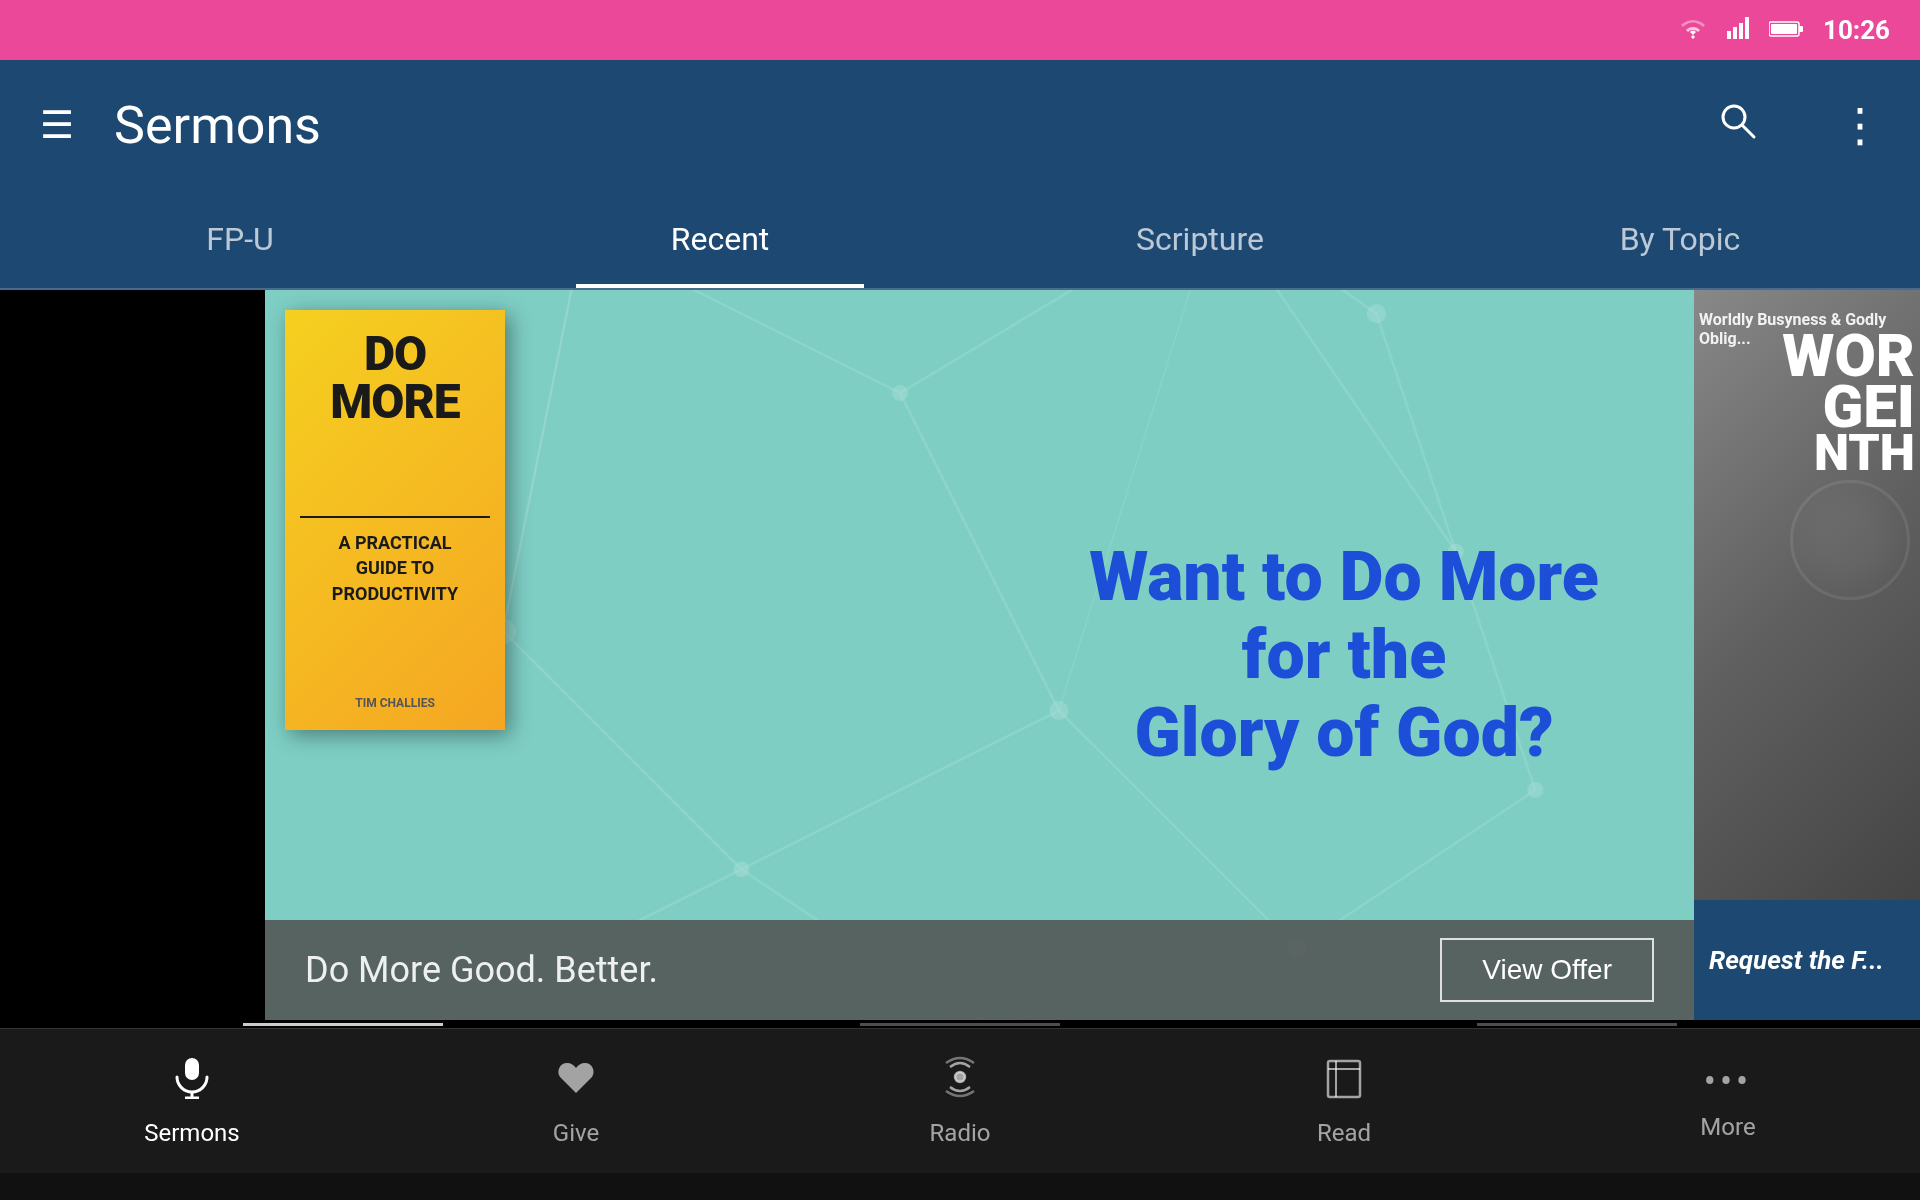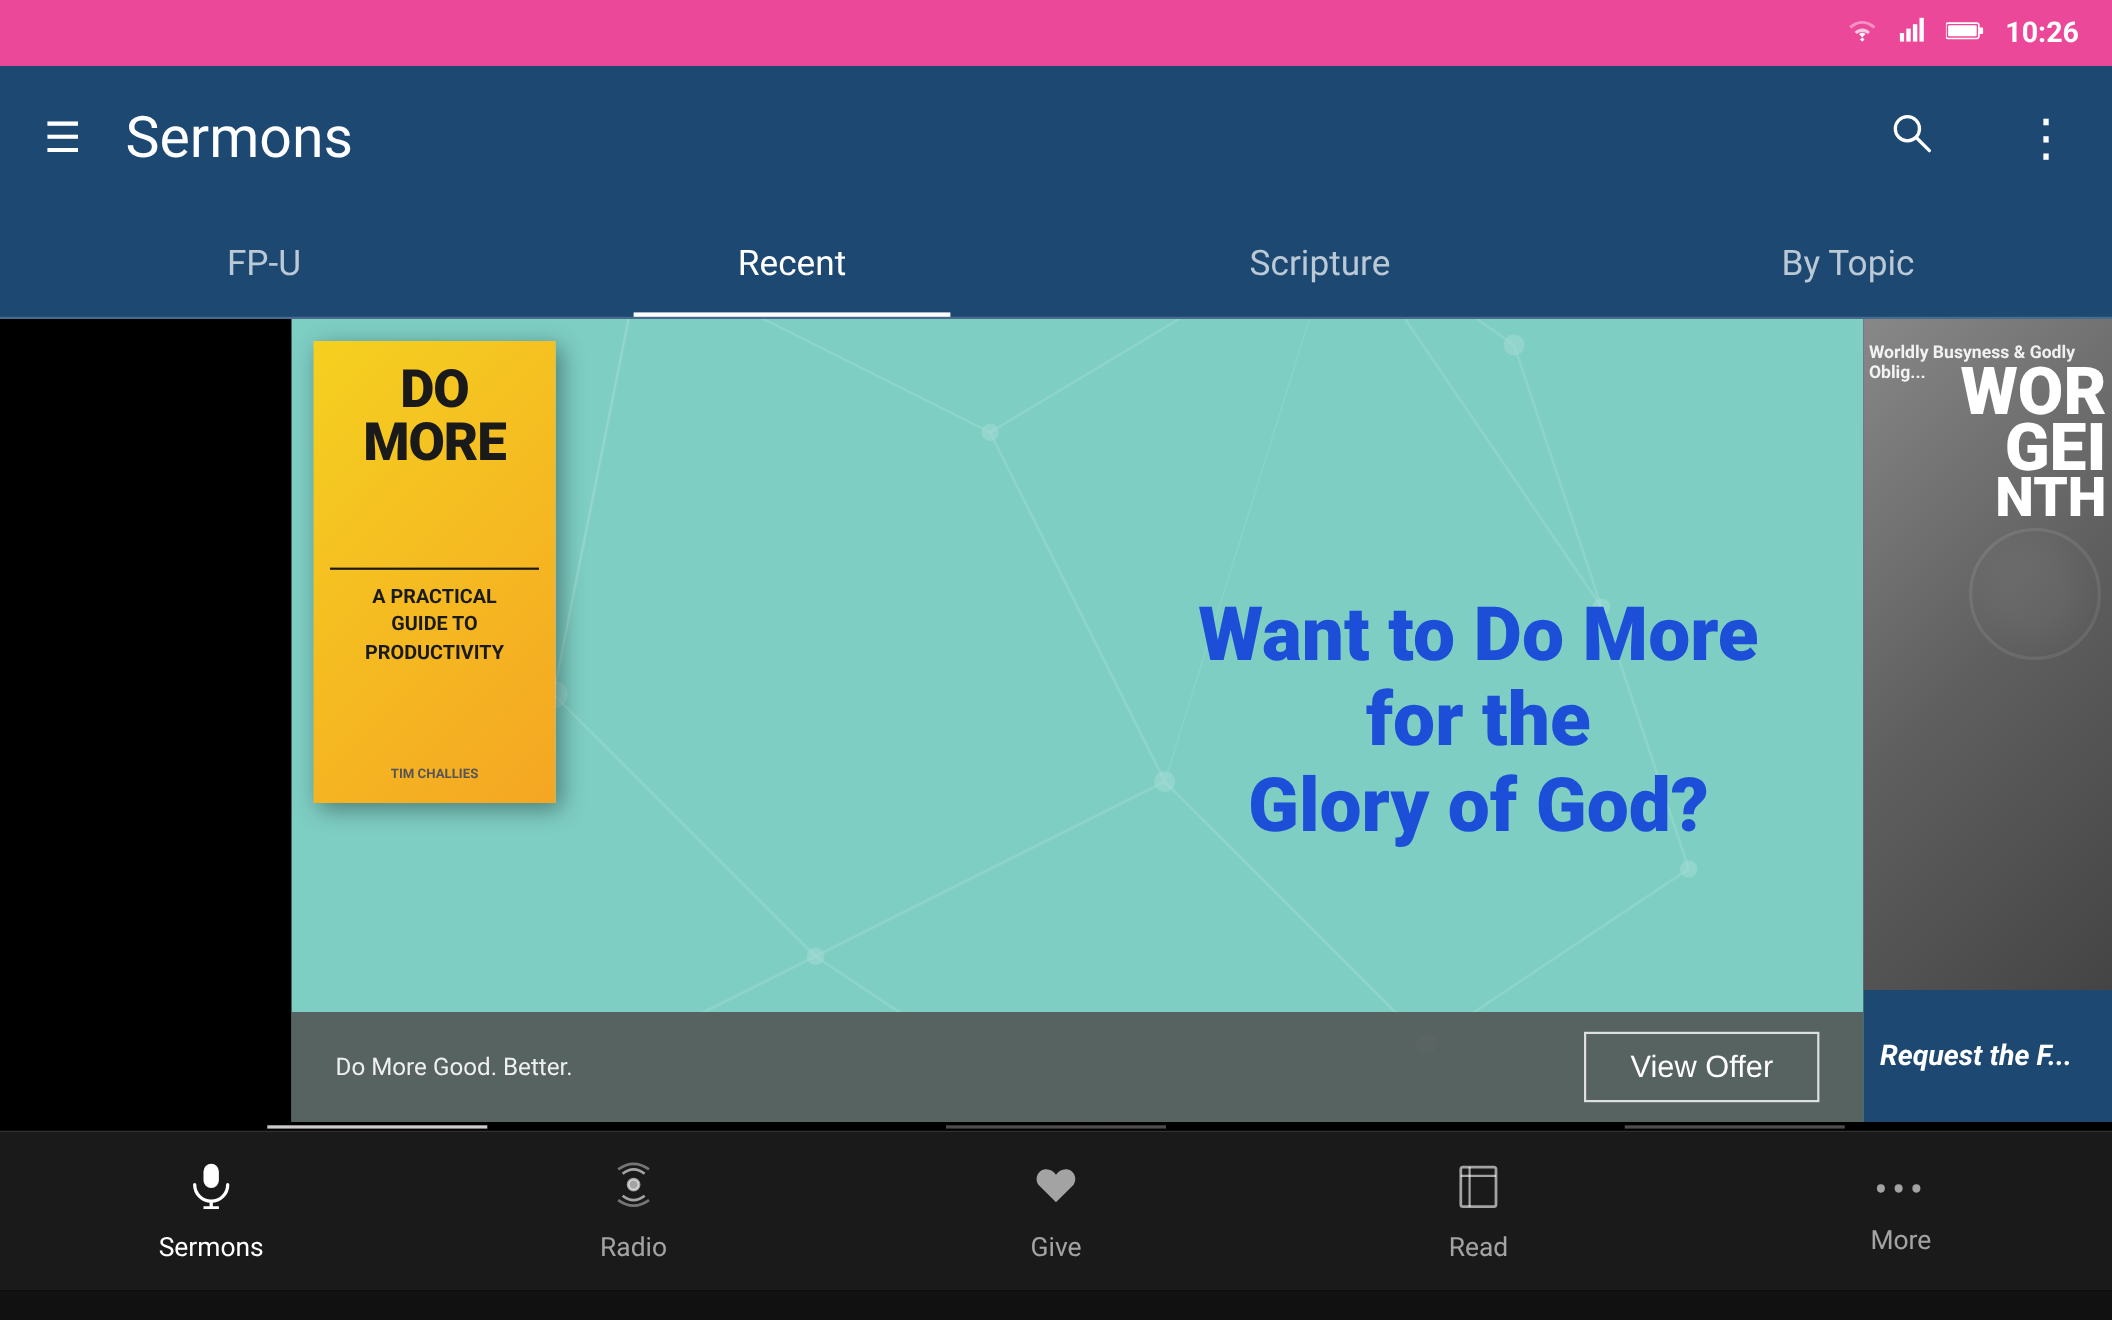--- a/index.html
+++ b/index.html
@@ -161,21 +161,21 @@
       right: 0;
       height: 100px;
       background: rgba(80,80,80,0.85);
       display: flex;
       align-items: center;
       padding: 0 40px;
       gap: 30px;
     }
     #banner-tagline {
       color: rgba(255,255,255,0.9);
-      font-size: 22px;
+      font-size: 36px;
       flex: 1;
     }
     #view-offer-btn {
       background: transparent;
       border: 2px solid rgba(255,255,255,0.8);
       color: #fff;
       padding: 14px 40px;
       font-size: 28px;
       cursor: pointer;
       white-space: nowrap;
@@ -437,41 +437,41 @@
         <rect x="15" y="3" width="14" height="22" rx="7" fill="white"></rect>
         <path d="M7 22c0 8.3 6.7 15 15 15s15-6.7 15-15" stroke="white" stroke-width="3" fill="none" stroke-linecap="round"></path>
         <line x1="22" y1="37" x2="22" y2="43" stroke="white" stroke-width="3"></line>
         <line x1="15" y1="43" x2="29" y2="43" stroke="white" stroke-width="3"></line>
       </svg>
     </span>
     <span class="nav-label">Sermons</span>
   </div>
   <div class="nav-item">
     <span class="nav-icon">
+      <svg width="44" height="44" viewBox="0 0 44 44" fill="rgba(255,255,255,0.6)">
+        <path d="M22 38 L6 22 C2 16 6 8 13 8 C17 8 20 10 22 13 C24 10 27 8 31 8 C38 8 42 16 38 22 Z"></path>
+      </svg>
+    </span>
+    <span class="nav-label">Give</span>
+  </div>
+  <div class="nav-item">
+    <span class="nav-icon">
       <svg width="44" height="44" viewBox="0 0 44 44" fill="none">
         <path d="M22 22 m-5 0 a5 5 0 1 0 10 0 a5 5 0 1 0 -10 0" stroke="rgba(255,255,255,0.6)" stroke-width="2.5"></path>
         <circle cx="22" cy="22" r="5" fill="rgba(255,255,255,0.6)"></circle>
         <path d="M12 12 Q22 4 32 12" stroke="rgba(255,255,255,0.6)" stroke-width="2.5" fill="none"></path>
         <path d="M8 8 Q22 -2 36 8" stroke="rgba(255,255,255,0.4)" stroke-width="2.5" fill="none"></path>
         <path d="M12 32 Q22 40 32 32" stroke="rgba(255,255,255,0.6)" stroke-width="2.5" fill="none"></path>
         <path d="M8 36 Q22 46 36 36" stroke="rgba(255,255,255,0.4)" stroke-width="2.5" fill="none"></path>
       </svg>
     </span>
     <span class="nav-label">Radio</span>
   </div>
   <div class="nav-item">
     <span class="nav-icon">
-      <svg width="44" height="44" viewBox="0 0 44 44" fill="rgba(255,255,255,0.6)">
-        <path d="M22 38 L6 22 C2 16 6 8 13 8 C17 8 20 10 22 13 C24 10 27 8 31 8 C38 8 42 16 38 22 Z"></path>
-      </svg>
-    </span>
-    <span class="nav-label">Give</span>
-  </div>
-  <div class="nav-item">
-    <span class="nav-icon">
       <svg width="44" height="44" viewBox="0 0 44 44" fill="none">
         <rect x="6" y="6" width="32" height="36" rx="2" stroke="rgba(255,255,255,0.6)" stroke-width="2.5"></rect>
         <line x1="6" y1="14" x2="38" y2="14" stroke="rgba(255,255,255,0.6)" stroke-width="2"></line>
         <line x1="14" y1="6" x2="14" y2="42" stroke="rgba(255,255,255,0.6)" stroke-width="2"></line>
       </svg>
     </span>
     <span class="nav-label">Read</span>
   </div>
   <div class="nav-item">
     <span class="nav-icon" style="font-size:36px; letter-spacing:4px; color:rgba(255,255,255,0.6);">•••</span>

